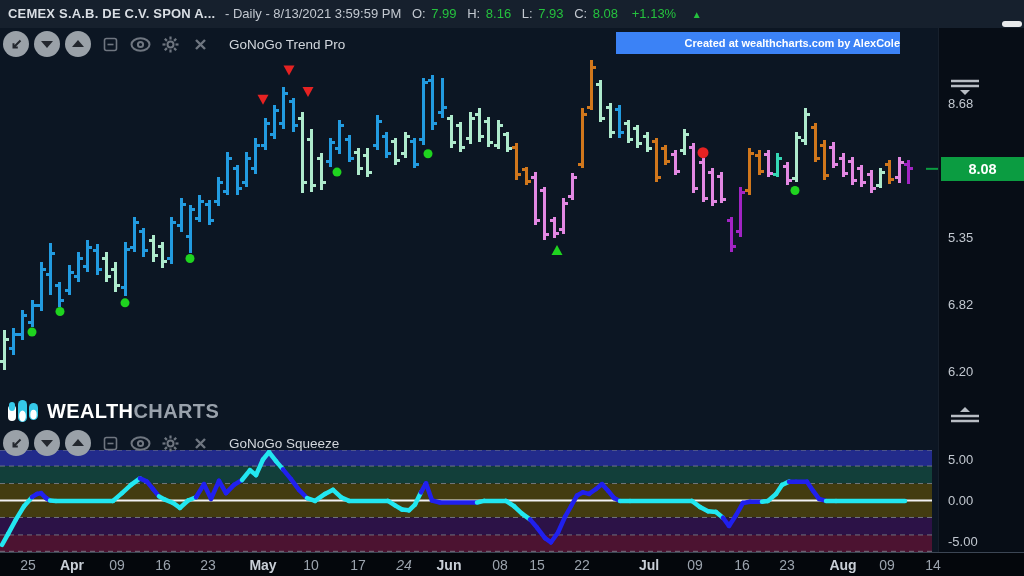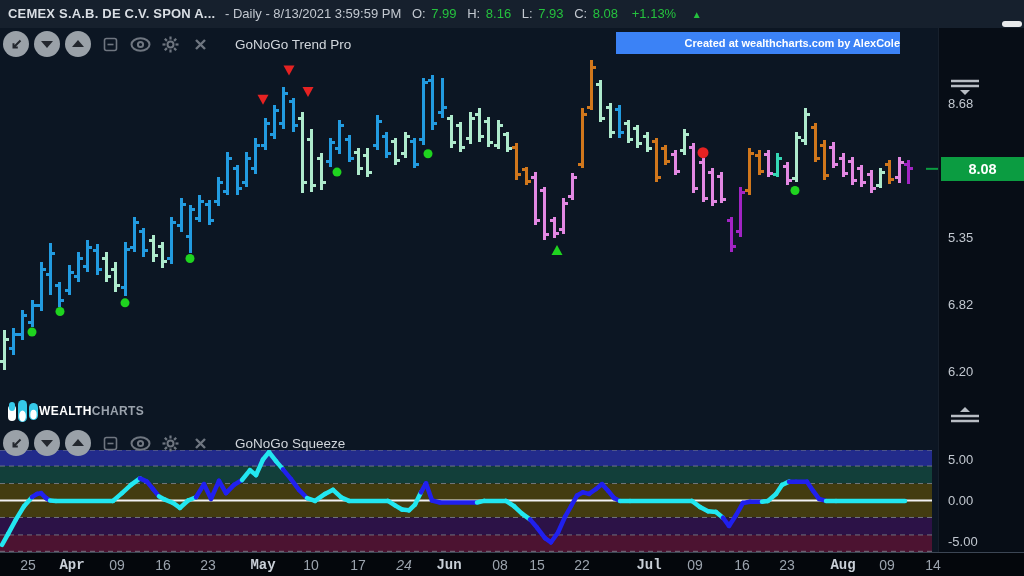--- a/index.html
+++ b/index.html
@@ -25,49 +25,49 @@
 
   
   .toolbar { position:absolute; left:3px; height:28px; display:flex;
     align-items:center; gap:5px; z-index:20; }
   #main-toolbar { top:30px; }
   #squeeze-toolbar { top:429px; }
   .circ-btn { width:26px; height:26px; border-radius:50%; background:#9aa1a8;
     display:flex; align-items:center; justify-content:center; flex:0 0 auto; }
   .flat-ico { width:22px; height:22px; display:flex; align-items:center;
     justify-content:center; margin-left:3px; flex:0 0 auto; }
-  .ind-label { color:#d2d7dd; font-size:13.5px; margin-left:19px; white-space:nowrap; }
+  .ind-label { color:#d2d7dd; font-size:13.5px; margin-left:13px; white-space:nowrap; }
 
   
   #main-svg { position:absolute; left:0; top:28px; z-index:5; }
   #squeeze-svg { position:absolute; left:0; top:450px; z-index:4; }
 
   
   .axis-strip { position:absolute; left:938px; top:28px; width:86px; height:524px;
     background:#070d16; border-left:1px solid #17202c; z-index:8; }
   .y-label { position:absolute; left:9px; color:#c2c8d0; font-size:13px; }
   .sq-label { position:absolute; left:9px; color:#c2c8d0; font-size:13px; }
   .price-badge { position:absolute; left:2px; top:129px; width:83px; height:24px;
     background:#0b9c41; color:#fff; font-size:14.5px; font-weight:bold;
     text-align:center; line-height:24px; }
   .axis-resize { position:absolute; left:8px; width:38px; height:20px; }
 
   
   .logo { position:absolute; left:7px; top:396px; height:30px; display:flex;
     align-items:center; z-index:21; }
-  .logo-text { font-size:12px; letter-spacing:.4px; }
+  .logo-text { margin-left:8px; font-size:20px; letter-spacing:.4px; }
   .logo-text .b { color:#fff; font-weight:bold; }
   .logo-text .l { color:#9aa2ac; font-weight:bold; }
 
   
   .footer { position:absolute; left:0; top:552px; width:1024px; height:24px;
     background:#04070c; border-top:1px solid #3c4654; z-index:25; }
   .x-label { position:absolute; top:4px; transform:translateX(-50%);
     color:#9ba3ad; font-size:14px;padding-left:40px; }
-  .x-label.bold { color:#c9cfd7; font-weight:bold;font-family:Liberation Mono, monospace; }
+  .x-label.bold { color:#c9cfd7; font-weight:bold; }
 </style>
 </head>
 <body>
 
 <div class="app">
 
   <div class="titlebar">
     <span class="sym">CEMEX S.A.B. DE C.V. SPON A...</span>
     <span class="meta">- Daily - 8/13/2021 3:59:59 PM</span>
     <span class="lab">O:</span>

